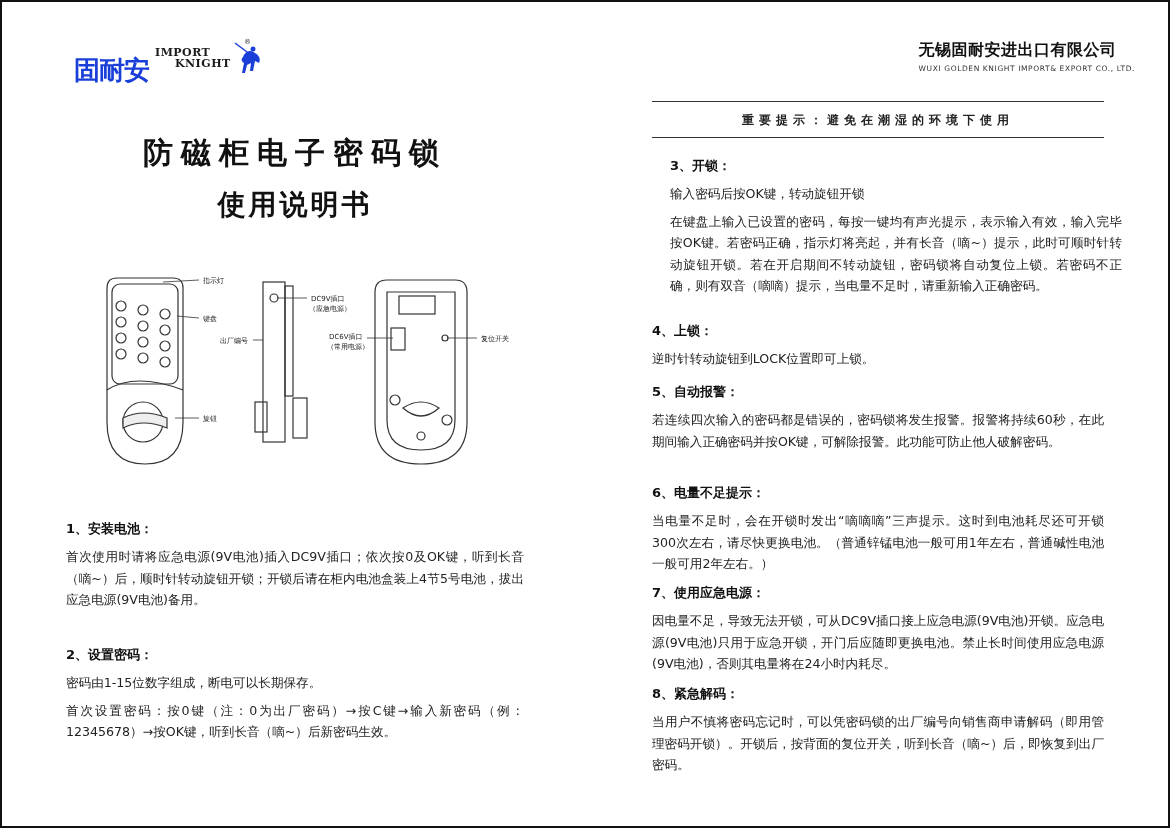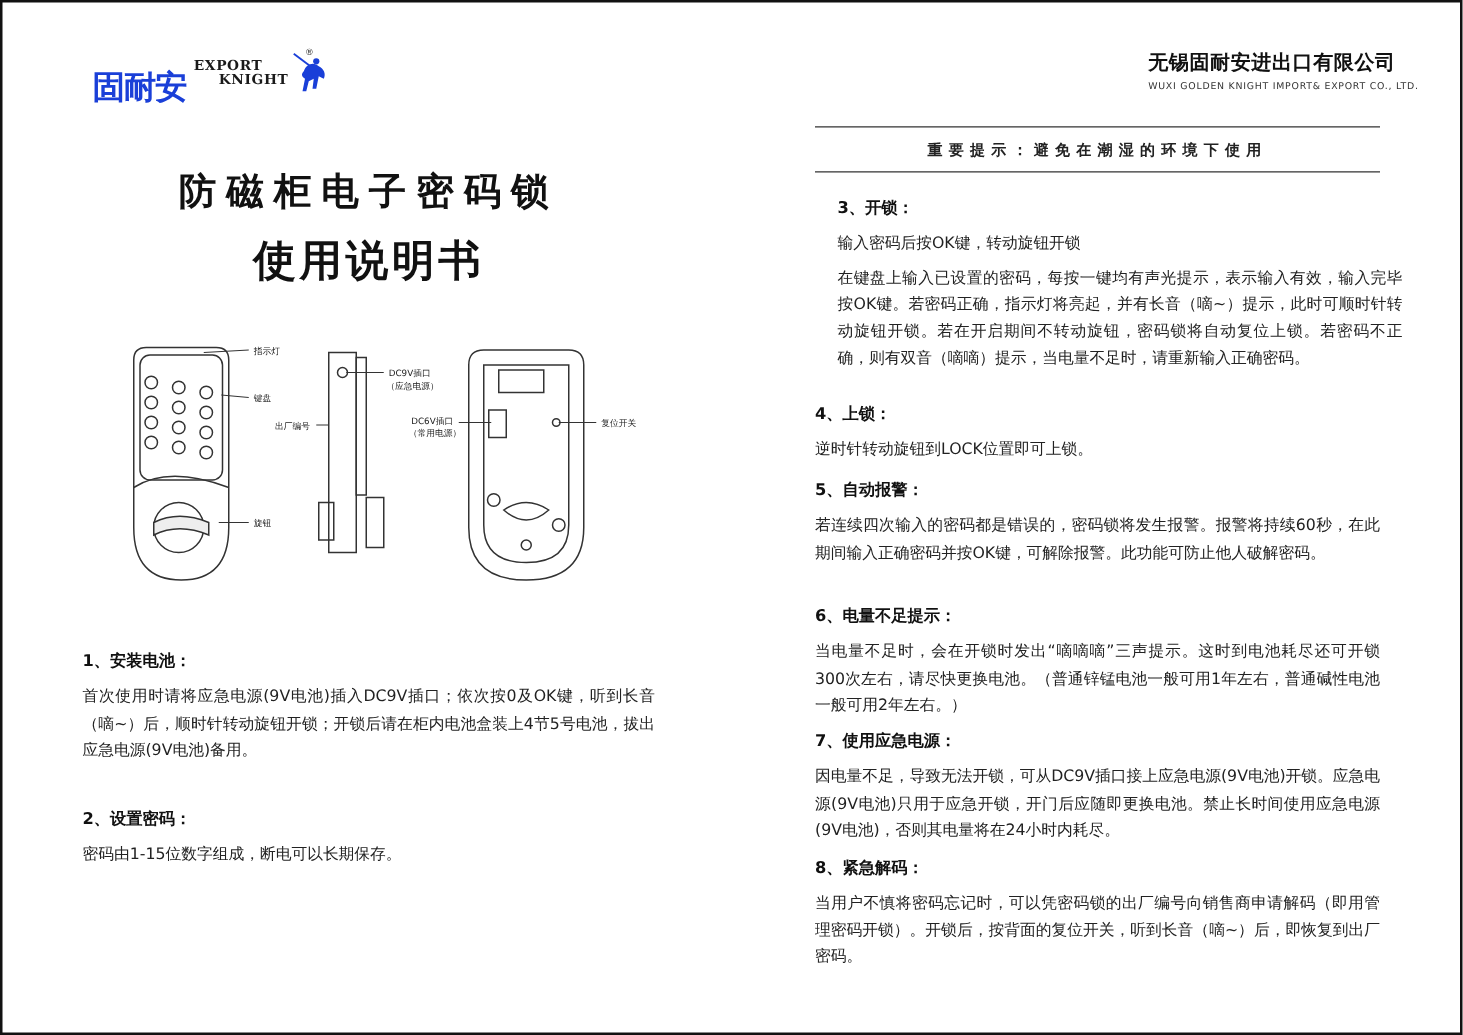--- a/index.html
+++ b/index.html
@@ -26,21 +26,21 @@
   .reg { position: absolute; left: 170px; top: -2px; font-size: 7px; color: #333; }
 
   
   .company { position: absolute; right: 35px; top: 40px; }
   .company-cn { font-size: 16px; font-weight: bold; color: #111; letter-spacing: 0.5px; }
   .company-en { font-size: 7.5px; color: #333; letter-spacing: 0.6px; margin-top: 3px; }
 
   
   .title { position: absolute; left: 60px; width: 470px; text-align: center; font-family: "DejaVu Serif", serif; font-weight: bold; color: #111; }
   .title1 { top: 133px; font-size: 30px; letter-spacing: 8px; }
-  .title2 { top: 186px; font-size: 34px; letter-spacing: 3px; }
+  .title2 { top: 186px; font-size: 28px; letter-spacing: 3px; }
 
   
   .diagram { position: absolute; left: 95px; top: 272px; width: 440px; height: 200px; }
   .callout { position: absolute; font-size: 7px; color: #222; white-space: nowrap; }
 
   
   .section { position: absolute; }
   .sec-h { font-size: 13px; font-weight: bold; color: #111; margin-bottom: 8px; }
   .sec-p { font-size: 12.6px; line-height: 21.5px; color: #222; margin: 0 0 6px 0; text-align: justify; }
   .left-col { left: 66px; width: 458px; }
@@ -50,21 +50,21 @@
   .notice { position: absolute; left: 652px; width: 452px; top: 112px; text-align: center; font-size: 12px; font-weight: bold; letter-spacing: 5px; color: #222; }
 </style>
 </head>
 <body>
 
 <div class="frame"></div>
 
 <div class="logo">
   <span class="logo-cn">固耐安</span>
   <div class="logo-en">
-    <div>EXPORT</div>
+    <div>IMPORT</div>
     <div>KNIGHT</div>
   </div>
   <svg class="knight" width="30" height="34" viewBox="0 0 30 34">
     <path d="M2 2 L18 14" stroke="#1a3fd8" stroke-width="1.5"></path>
     <path d="M10 16 C12 10,18 8,22 12 C26 14,28 18,26 22 L22 20 L20 30 L17 30 L18 22 L14 24 L12 32 L9 32 L11 22 C8 20,8 18,10 16 Z" fill="#1a3fd8"></path>
     <circle cx="20" cy="8" r="2.5" fill="#1a3fd8"></circle>
   </svg>
   <span class="reg">®</span>
 </div>
 
@@ -136,20 +136,21 @@
 </div>
 
 <div class="section left-col" style="top:520px;">
   <div class="sec-h">1、安装电池：</div>
   <p class="sec-p">首次使用时请将应急电源(9V电池)插入DC9V插口；依次按0及OK键，听到长音（嘀~）后，顺时针转动旋钮开锁；开锁后请在柜内电池盒装上4节5号电池，拔出应急电源(9V电池)备用。</p>
 </div>
 
 <div class="section left-col" style="top:646px;">
   <div class="sec-h">2、设置密码：</div>
   <p class="sec-p">密码由1-15位数字组成，断电可以长期保存。</p>
+  <p class="sec-p">首次设置密码：按0键（注：0为出厂密码）→按C键→输入新密码（例：12345678）→按OK键，听到长音（嘀~）后新密码生效。</p>
 </div>
 
 <div class="notice-line" style="top:101px;"></div>
 <div class="notice">重要提示：避免在潮湿的环境下使用</div>
 <div class="notice-line" style="top:137px;"></div>
 
 <div class="section right-col" style="top:157px;margin-left:18px;">
   <div class="sec-h">3、开锁：</div>
   <p class="sec-p">输入密码后按OK键，转动旋钮开锁</p>
   <p class="sec-p">在键盘上输入已设置的密码，每按一键均有声光提示，表示输入有效，输入完毕按OK键。若密码正确，指示灯将亮起，并有长音（嘀~）提示，此时可顺时针转动旋钮开锁。若在开启期间不转动旋钮，密码锁将自动复位上锁。若密码不正确，则有双音（嘀嘀）提示，当电量不足时，请重新输入正确密码。</p>

